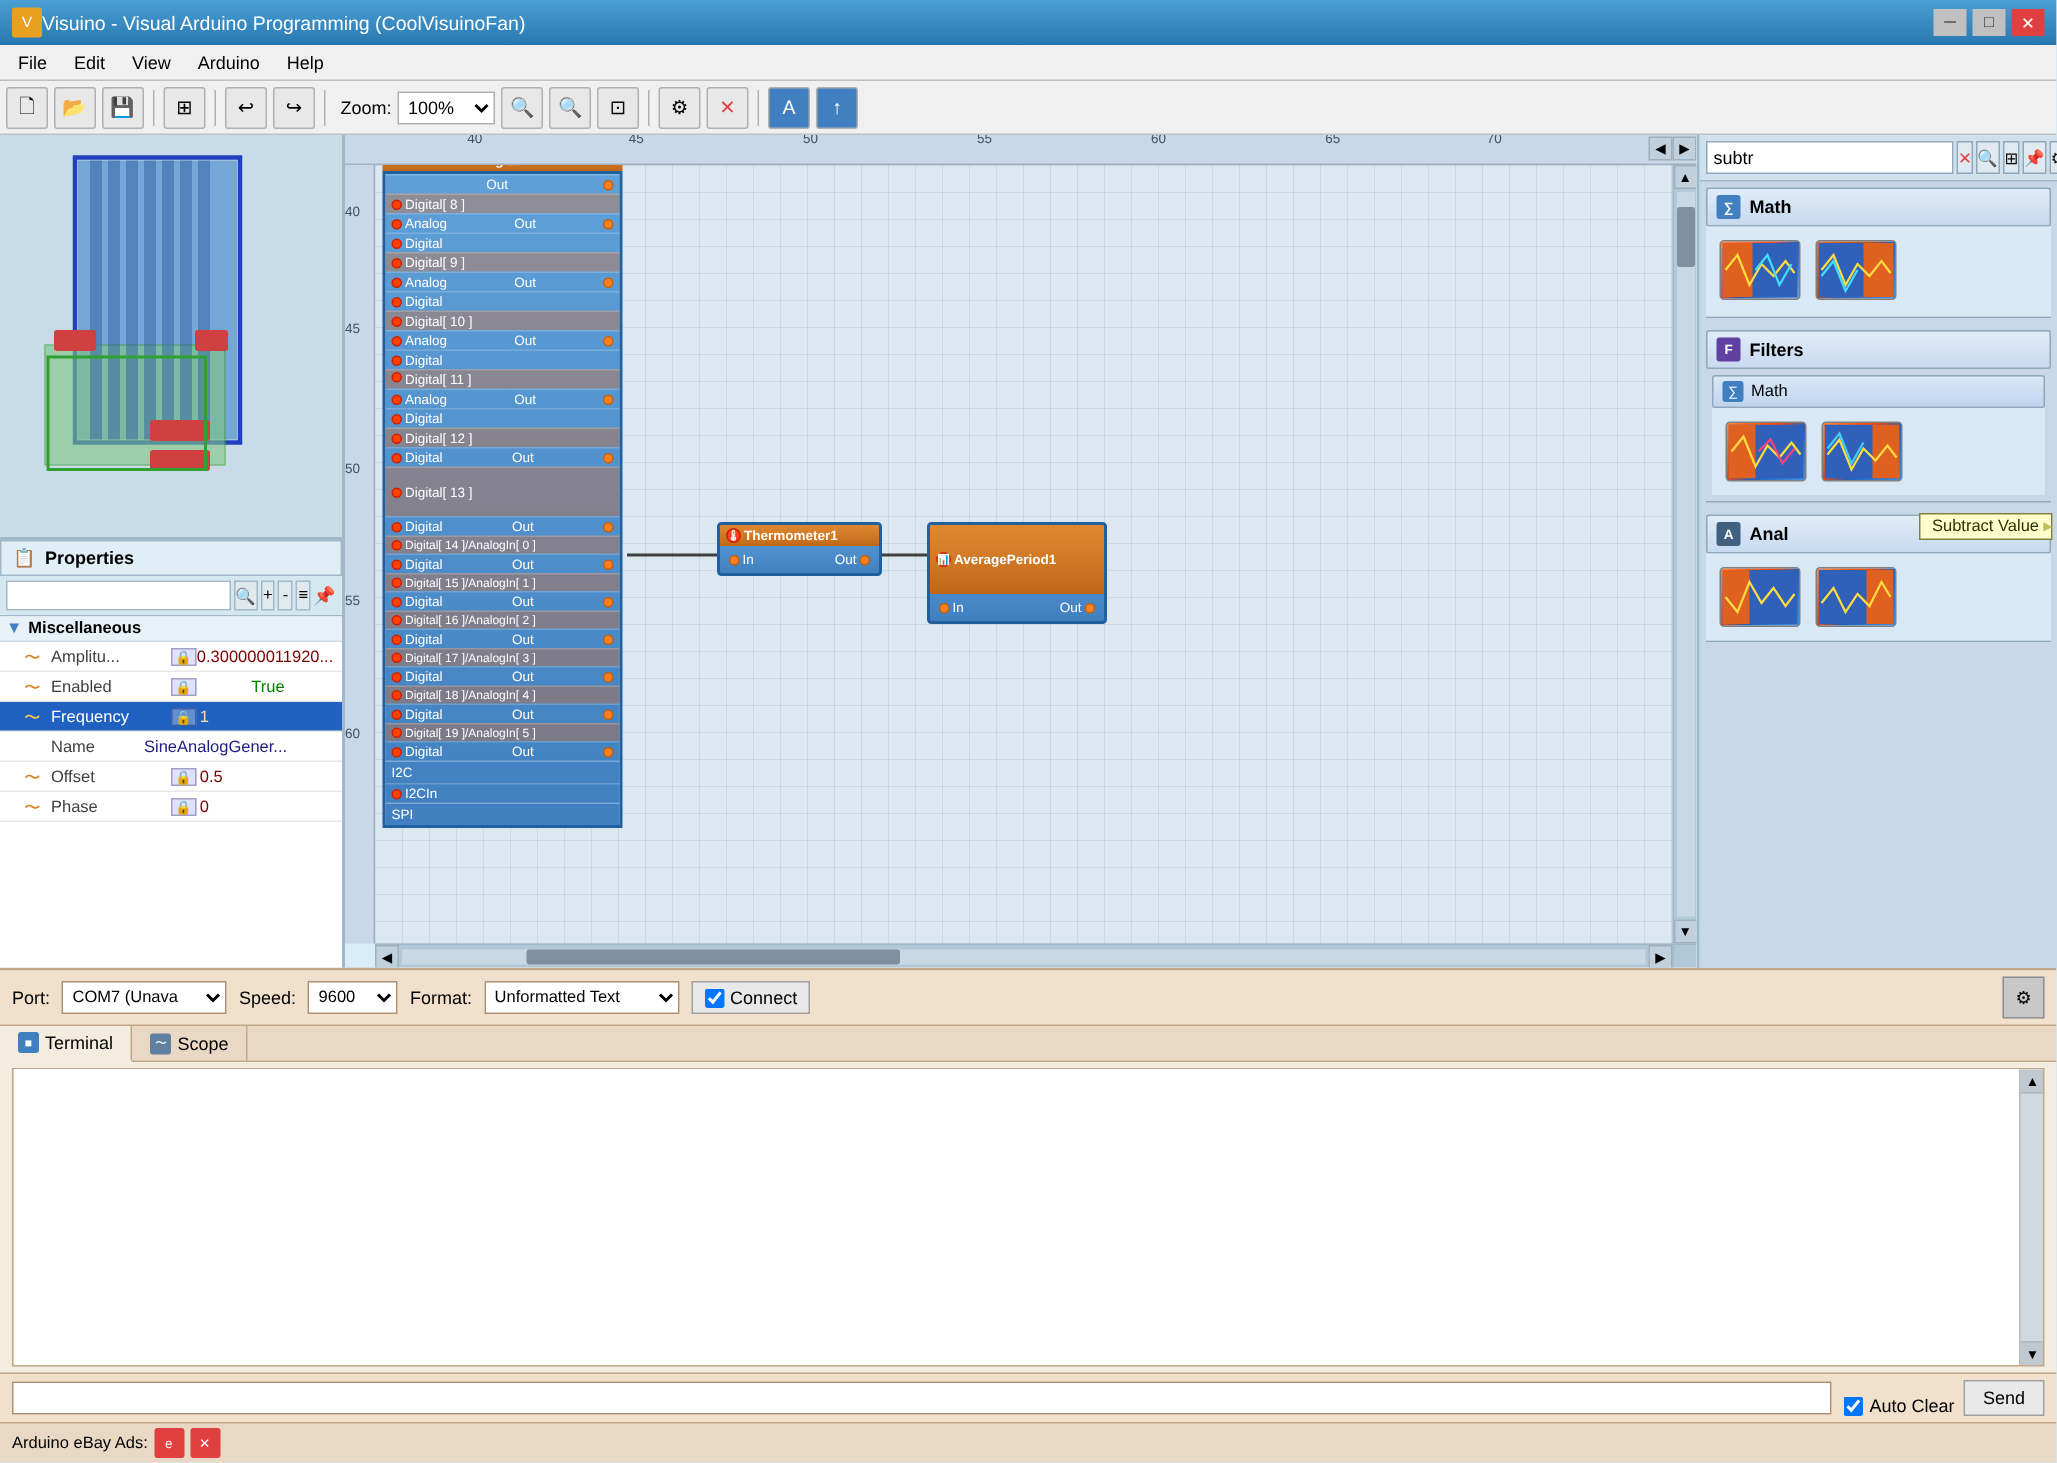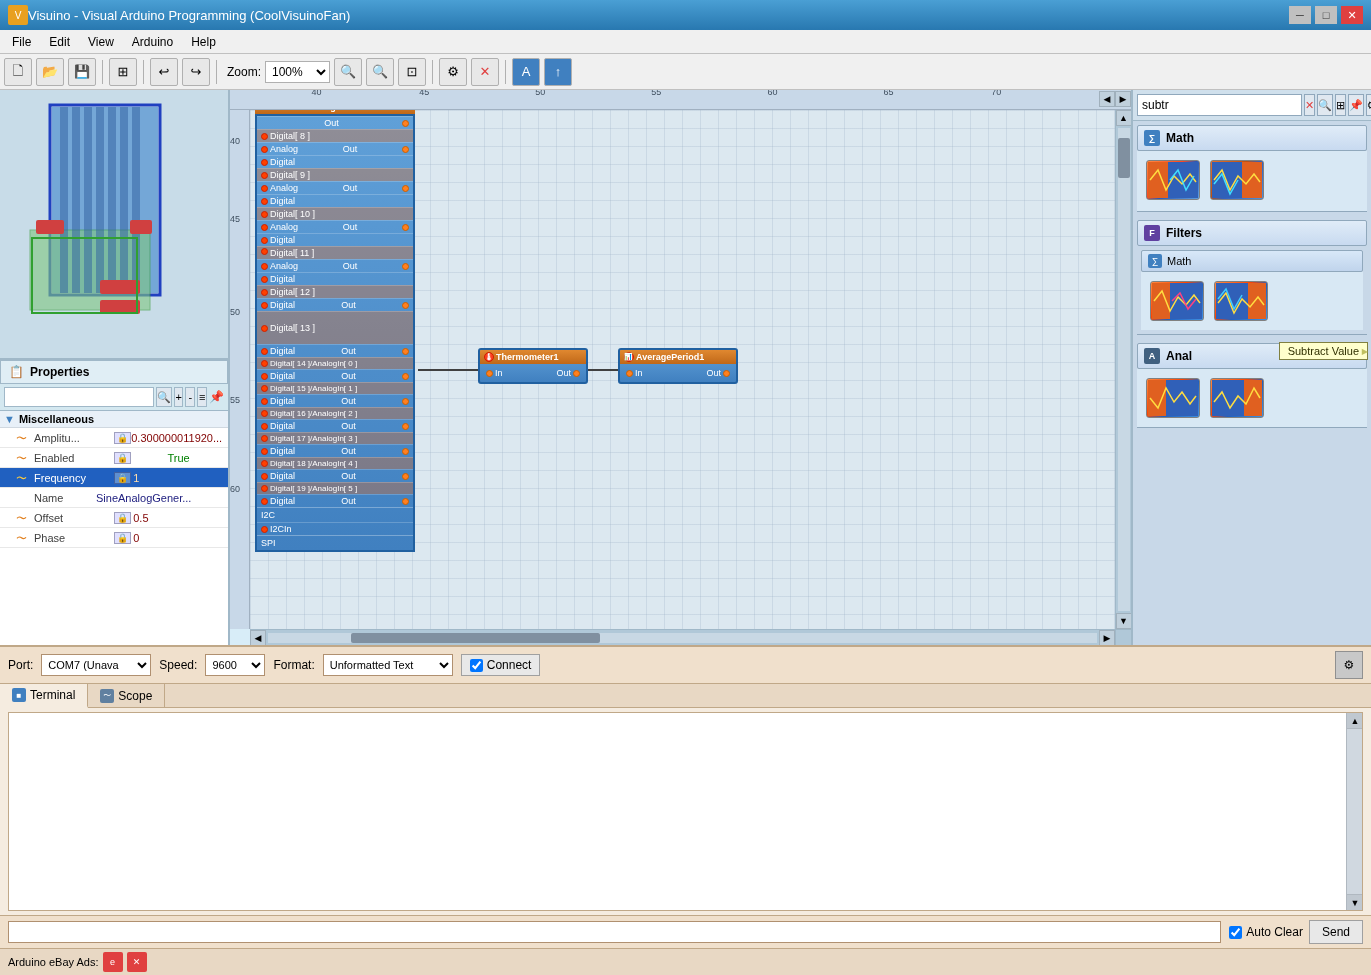--- a/index.html
+++ b/index.html
@@ -323,21 +323,21 @@
       background: #f0e0cc;
       border-top: 1px solid #c0a888;
     }
     .terminal-input {
       flex: 1;
       height: 22px;
       border: 1px solid #b09070;
       background: white;
       padding: 0 4px;
     }
-    .send-area { display: flex; align-items: center; gap: 6px; margin-left: auto; }
+    .send-area { display: flex; align-items: flex-end; gap: 6px; margin-left: auto; }
     .auto-clear-check { display: flex; align-items: center; gap: 4px; font-size: 12px; }
     .send-btn {
       height: 24px;
       background: #e8e8e8;
       border: 1px solid #a0a0a0;
       padding: 0 12px;
       cursor: pointer;
       font-size: 12px;
     }
 
@@ -773,21 +773,21 @@
               <span style="font-size:9px;">In</span>
             </div>
             <div style="display:flex; align-items:center; gap:2px;">
               <span style="font-size:9px;">Out</span>
               <div class="orange-dot"></div>
             </div>
           </div>
         </div>
 
         <div style="position:absolute; left:368px; top:238px; width:120px; background:linear-gradient(to bottom,#60a0d8,#4080c0); border:2px solid #2060a0; border-radius:3px; color:white;">
-          <div style="background:linear-gradient(to bottom,#e08830,#c06818); padding:2px 4px; font-size:9px; font-weight:bold; display:flex; align-items:flex-end; gap:2px; border-radius:1px 1px 0 0;">
+          <div style="background:linear-gradient(to bottom,#e08830,#c06818); padding:18px 4px; font-size:9px; font-weight:bold; display:flex; align-items:flex-end; gap:2px; border-radius:1px 1px 0 0;">
             <div style="width:10px; height:10px; background:#ff4020; border-radius:50%; border:1px solid #cc2000; display:flex; align-items:center; justify-content:center; font-size:7px;">📊</div>
             <span>AveragePeriod1</span>
           </div>
           <div style="display:flex; justify-content:space-between; padding:4px 6px; align-items:center;">
             <div style="display:flex; align-items:center; gap:2px;">
               <div class="orange-dot"></div>
               <span style="font-size:9px;">In</span>
             </div>
             <div style="display:flex; align-items:center; gap:2px;">
               <span style="font-size:9px;">Out</span>

